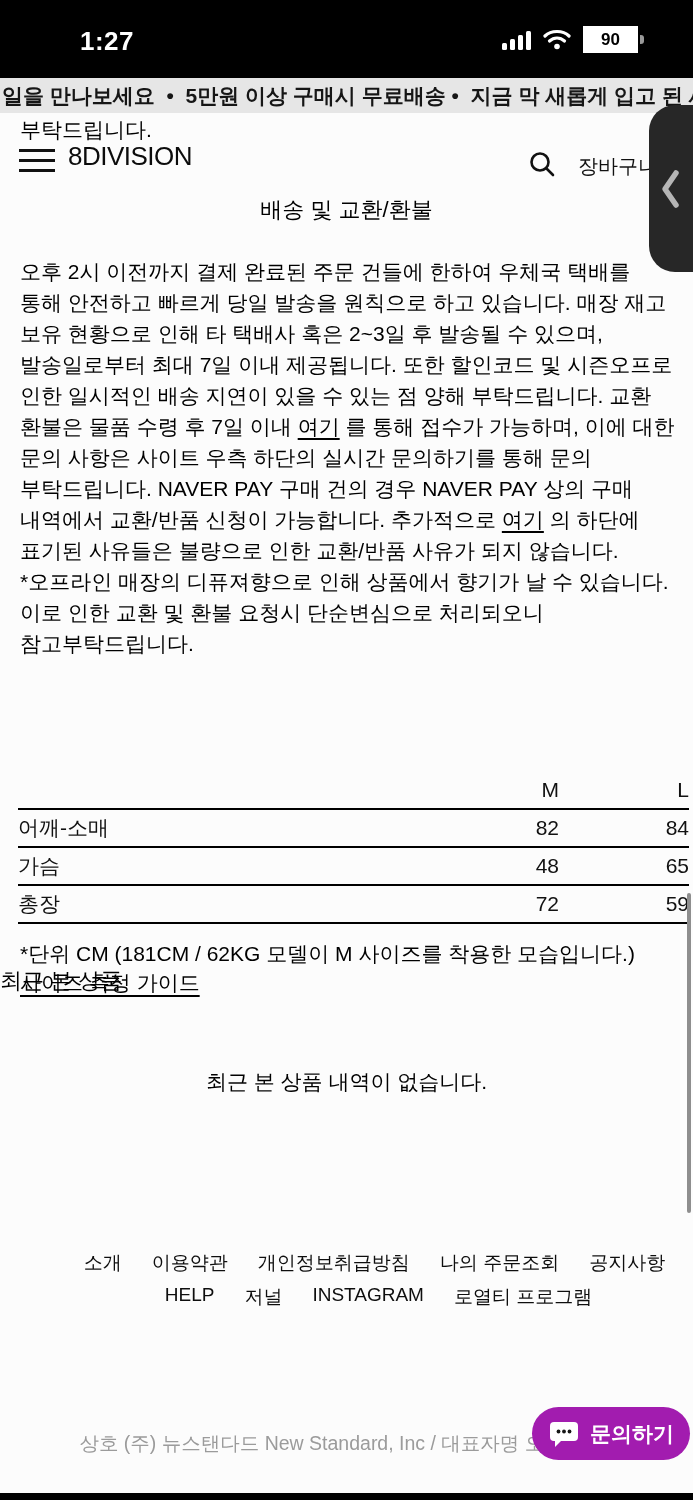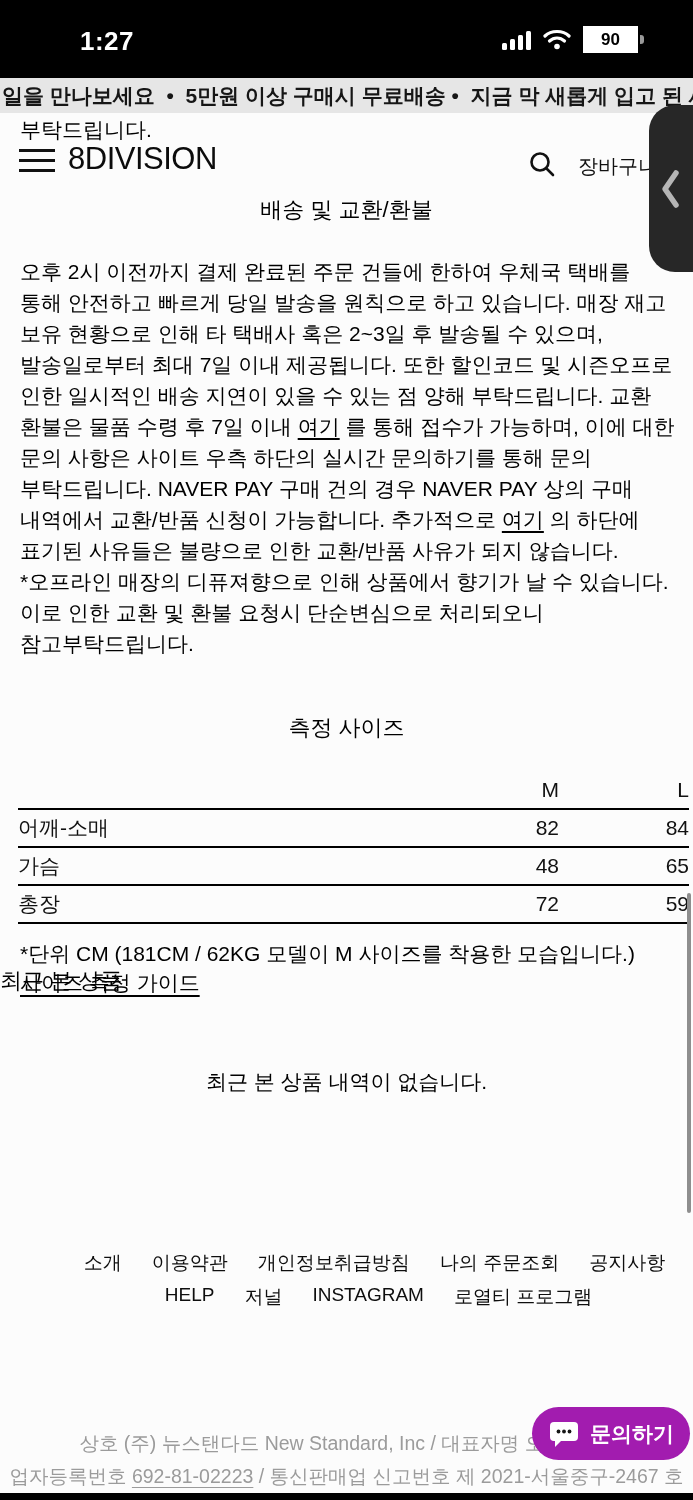--- a/index.html
+++ b/index.html
@@ -21,21 +21,21 @@
   .battery-nub{position:absolute;right:-6px;top:9px;width:4px;height:9px;background:#fff;
     border-radius:0 3px 3px 0;opacity:.6;}
   
   .ticker{position:absolute;top:78px;left:0;width:693px;height:35px;background:#e6e6e6;
     display:flex;align-items:center;overflow:hidden;}
   .ticker-text{white-space:pre;font-size:21px;font-weight:600;color:#161616;margin-left:2px;}
   
   .overflow-text{position:absolute;top:116px;left:20px;font-size:21px;color:#000;}
   .hamburger{position:absolute;top:149px;left:19px;width:36px;height:23px;cursor:pointer;}
   .hamburger span{display:block;height:3px;background:#111;margin-bottom:7px;}
-  .logo{position:absolute;top:141px;left:68px;font-size:31px;letter-spacing:-.5px;color:#0c0c0c;}
+  .logo{position:absolute;top:141px;left:68px;font-size:26px;letter-spacing:-.5px;color:#0c0c0c;}
   .search-btn{position:absolute;top:150px;left:527px;width:30px;height:30px;}
   .cart-label{position:absolute;top:153px;left:578px;font-size:20px;color:#111;}
   
   .edge-handle{position:absolute;top:105px;left:649px;width:60px;height:167px;
     background:#272727;border-radius:26px 0 0 26px;z-index:30;
     display:flex;align-items:center;justify-content:flex-start;padding-left:10px;box-sizing:border-box;}
   
   .shipping-title{position:absolute;top:195px;left:0;width:693px;text-align:center;
     font-size:22px;color:#000;}
   .body-block{position:absolute;top:256px;left:20px;width:655px;font-size:21px;
@@ -132,21 +132,20 @@
 
   <div class="body-block">
     <span><span>오후 2시 이전까지 결제 완료된 주문 건들에 한하여 우체국 택배를 통해 안전하고 빠르게 당일 발송을 원칙으로 하고 있습니다. 매장 재고 보유 현황으로 인해 타 택배사 혹은 2~3일 후 발송될 수 있으며, 발송일로부터 최대 7일 이내 제공됩니다. 또한 할인코드 및 시즌오프로 인한 일시적인 배송 지연이 있을 수 있는 점 양해 부탁드립니다. 교환 환불은 물품 수령 후 7일 이내 </span><a class="inline-link">여기</a><span> 를 통해 접수가 가능하며, 이에 대한 문의 사항은 사이트 우측 하단의 실시간 문의하기를 통해 문의 부탁드립니다. NAVER PAY 구매 건의 경우 NAVER PAY 상의 구매 내역에서 교환/반품 신청이 가능합니다. 추가적으로 </span><a class="inline-link">여기</a><span> 의 하단에 표기된 사유들은 불량으로 인한 교환/반품 사유가 되지 않습니다.</span></span>
     <div>
         <div class="note-line">*오프라인 매장의 디퓨져향으로 인해 상품에서 향기가 날 수 있습니다.</div>
         <div class="note-line">이로 인한 교환 및 환불 요청시 단순변심으로 처리되오니</div>
         <div class="note-line">참고부탁드립니다.</div>
       </div>
   </div>
 
-  <div class="size-title">측정 사이즈</div>
 
   <table class="size-table">
     <thead>
       <tr>
         <th class="col-label"></th>
         <th class="col-m">M</th>
         <th class="col-l">L</th>
       </tr>
     </thead>
     <tbody>
@@ -182,23 +181,20 @@
       <span>공지사항</span>
     </div>
   <div class="footer-nav row2">
       <span>HELP</span>
       <span>저널</span>
       <span>INSTAGRAM</span>
       <span>로열티 프로그램</span>
     </div>
 
   <div class="footer-info line1">상호 (주) 뉴스탠다드 New Standard, Inc / 대표자명 오인찬, 허</div>
-  <div class="footer-info line2">
-    <span>업자등록번호 </span><span class="biz-number">692-81-02223</span><span> / 통신판매업 신고번호 제 2021-서울중구-2467 호</span>
-  </div>
 
   <div class="scrollbar-thumb"></div>
 
   <button class="chat-button">
     <svg width="32" height="28" viewBox="0 0 32 28">
       <rect x="2" y="2" width="28" height="19" rx="4" fill="#fff"></rect>
       <path d="M7 20 L7 27 L14 20 Z" fill="#fff"></path>
       <circle cx="10.5" cy="11.5" r="1.9" fill="#161616"></circle>
       <circle cx="16" cy="11.5" r="1.9" fill="#161616"></circle>
       <circle cx="21.5" cy="11.5" r="1.9" fill="#161616"></circle>

